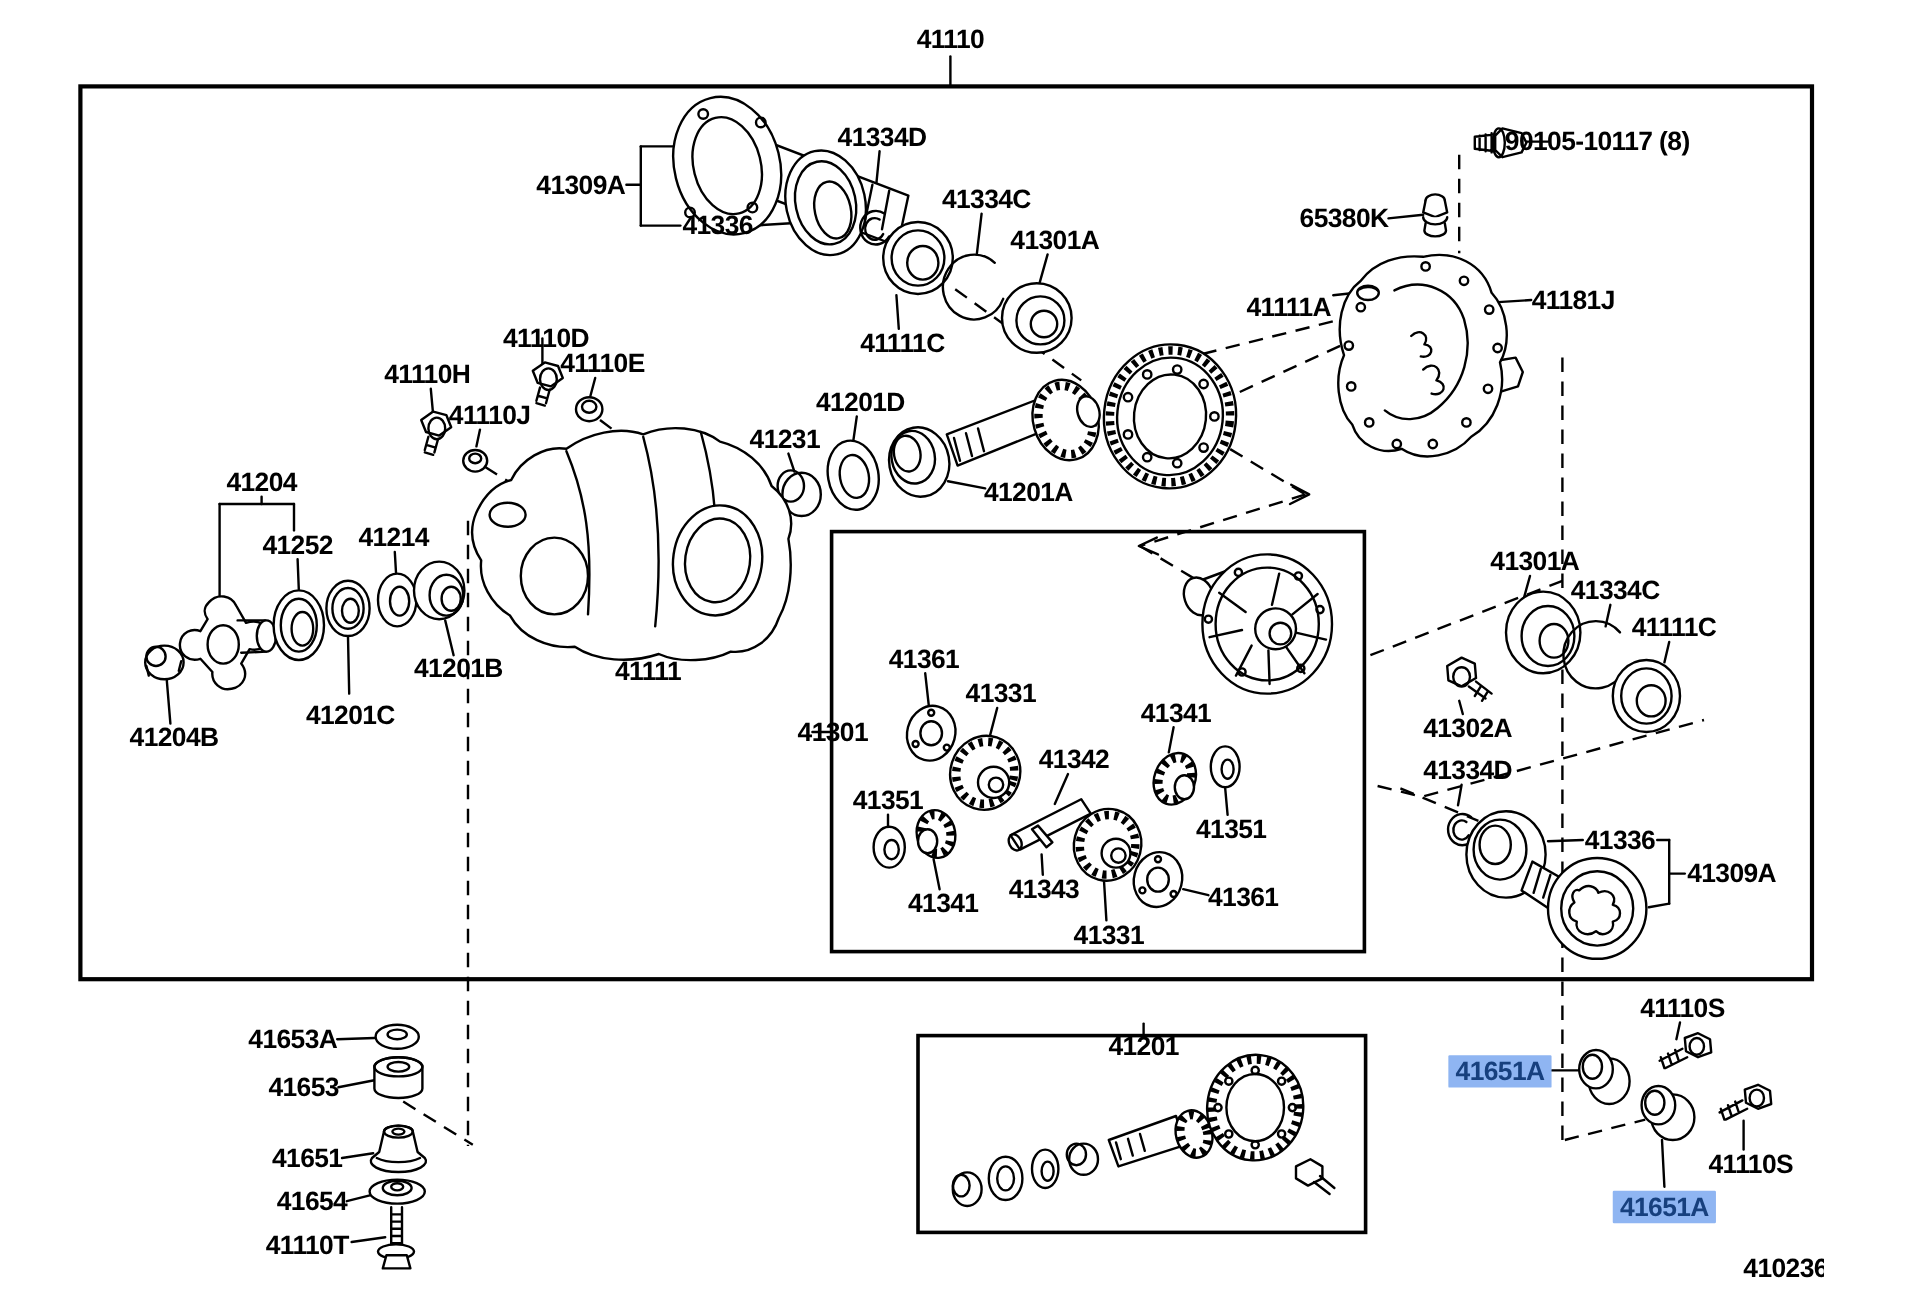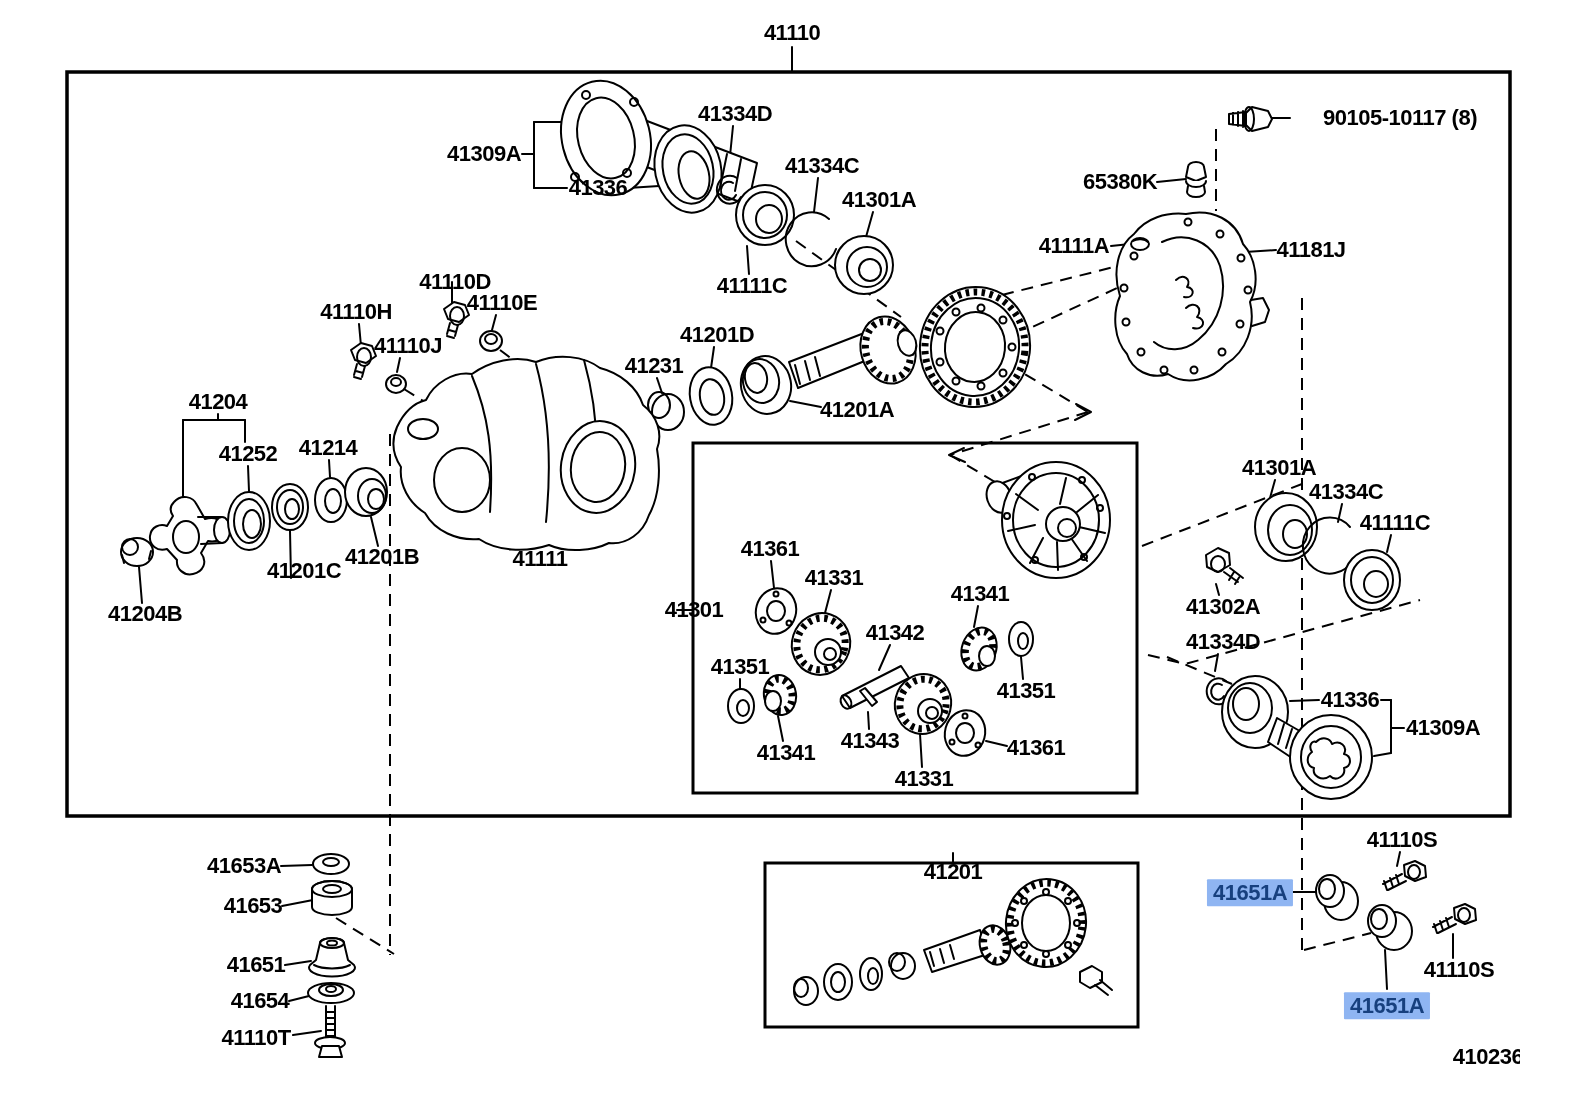--- a/index.html
+++ b/index.html
@@ -464,39 +464,39 @@
       <g>
         <path class="p pf" d="M1454,908 l11,-4 10,5 1,11 -11,4 -10,-5 Z"></path>
         <ellipse class="p" cx="1464" cy="915" rx="6" ry="7"></ellipse>
         <path class="p" d="M1452,917 l-19,10 M1456,924 l-18,9 M1440,921 l3,9 M1434,924 l3,9 M1446,918 l3,9"></path>
       </g>
     </g>
   </svg>
 
   <div id="labels">
       <div class="label" style="left: 792px; top: 33px;">41110</div>
-      <div class="label" style="left: 1400px; top: 118px;">90105-10117 (8)</div>
+      <div class="label" style="left: 1331px; top: 118px;">90105-10117 (8)</div>
       <div class="label" style="left: 1120px; top: 182px;">65380K</div>
-      <div class="label" style="left: 1074px; top: 246px;">41111A</div>
+      <div class="label" style="left: 1074px; top: 256px;">41111A</div>
       <div class="label" style="left: 1311px; top: 250px; text-align: right;">41181J</div>
       <div class="label" style="left: 484px; top: 154px;">41309A</div>
       <div class="label" style="left: 598px; top: 188px;">41336</div>
       <div class="label" style="left: 735px; top: 114px;">41334D</div>
       <div class="label" style="left: 822px; top: 166px;">41334C</div>
       <div class="label" style="left: 879px; top: 200px;">41301A</div>
       <div class="label" style="left: 752px; top: 286px;">41111C</div>
       <div class="label" style="left: 455px; top: 270px; margin-top: 12px;">41110D</div>
       <div class="label" style="left: 502px; top: 303px;">41110E</div>
       <div class="label" style="left: 356px; top: 312px;">41110H</div>
       <div class="label" style="left: 408px; top: 346px;">41110J</div>
       <div class="label" style="left: 218px; top: 402px;">41204</div>
       <div class="label" style="left: 248px; top: 454px;">41252</div>
       <div class="label" style="left: 328px; top: 448px;">41214</div>
       <div class="label" style="left: 382px; top: 557px;">41201B</div>
-      <div class="label" style="left: 292px; top: 571px; margin-left: 12px;">41201C</div>
+      <div class="label" style="left: 292px; top: 596px;">41201C</div>
       <div class="label" style="left: 145px; top: 614px;">41204B</div>
       <div class="label" style="left: 540px; top: 559px;">41111</div>
       <div class="label" style="left: 654px; top: 366px;">41231</div>
       <div class="label" style="left: 717px; top: 335px;">41201D</div>
       <div class="label" style="left: 857px; top: 410px;">41201A</div>
       <div class="label" style="left: 664px; top: 610px; margin-left: 30px;">41301</div>
       <div class="label" style="left: 770px; top: 549px;">41361</div>
       <div class="label" style="left: 834px; top: 578px;">41331</div>
       <div class="label" style="left: 980px; top: 594px;">41341</div>
       <div class="label" style="left: 895px; top: 633px;">41342</div>

